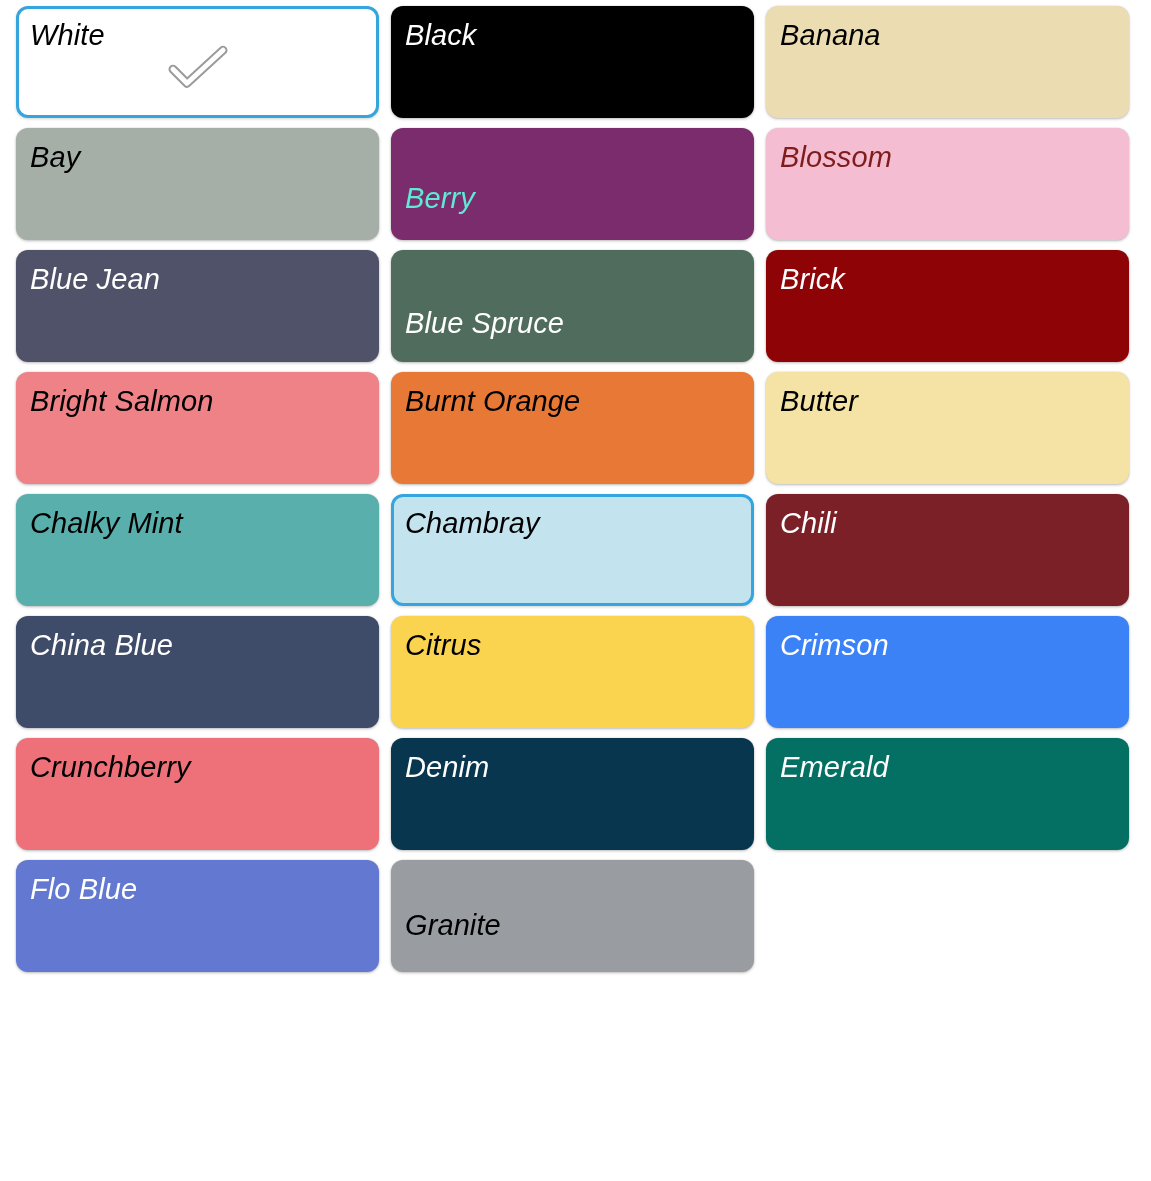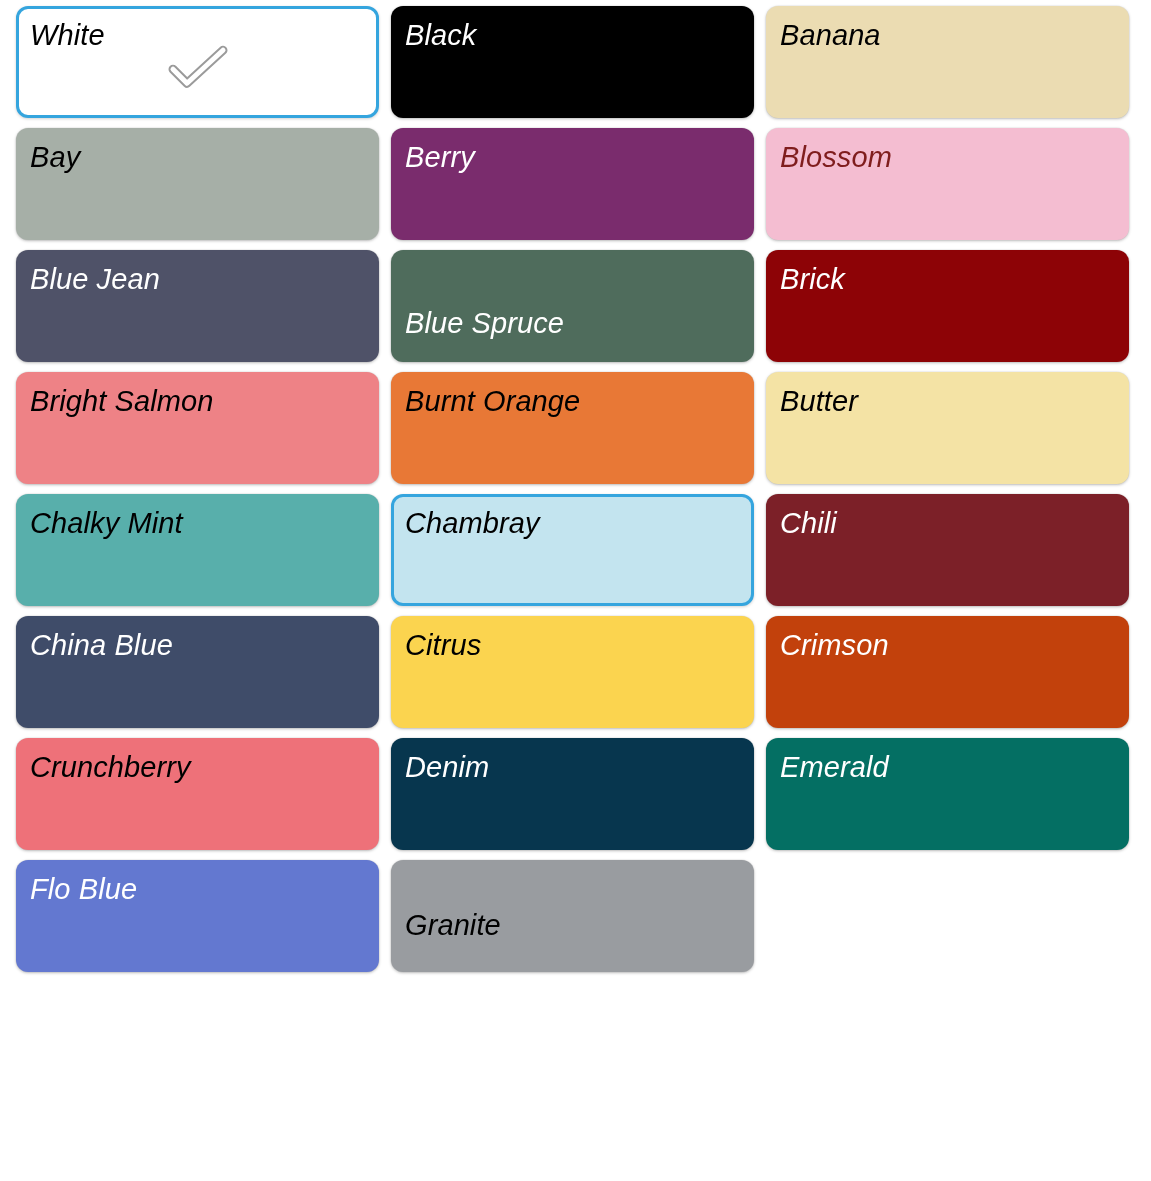--- a/index.html
+++ b/index.html
@@ -80,21 +80,21 @@
     <div class="swatch" style="background: rgb(0, 0, 0);">
       <span class="swatch-label" style="color: rgb(255, 255, 255);">Black</span>
     </div>
     <div class="swatch" style="background: rgb(235, 220, 178);">
       <span class="swatch-label" style="color: rgb(0, 0, 0);">Banana</span>
     </div>
     <div class="swatch" style="background: rgb(166, 175, 167);">
       <span class="swatch-label" style="color: rgb(0, 0, 0);">Bay</span>
     </div>
     <div class="swatch" style="background: rgb(122, 44, 109);">
-      <span class="swatch-label" style="color: #ffffff;">Berry</span>
+      <span class="swatch-label" style="color: #5eead4; margin-top: 41px;">Berry</span>
     </div>
     <div class="swatch" style="background: rgb(244, 189, 209);">
       <span class="swatch-label" style="color: #7f1d1d;">Blossom</span>
     </div>
     <div class="swatch" style="background: rgb(79, 82, 104);">
       <span class="swatch-label" style="color: rgb(255, 255, 255);">Blue Jean</span>
     </div>
     <div class="swatch" style="background: rgb(79, 108, 92);">
       <span class="swatch-label" style="color: rgb(255, 255, 255); margin-top: 44px;">Blue Spruce</span>
     </div>
@@ -118,21 +118,21 @@
     </div>
     <div class="swatch" style="background: rgb(124, 32, 40);">
       <span class="swatch-label" style="color: rgb(255, 255, 255);">Chili</span>
     </div>
     <div class="swatch" style="background: rgb(63, 76, 105);">
       <span class="swatch-label" style="color: rgb(255, 255, 255);">China Blue</span>
     </div>
     <div class="swatch" style="background: rgb(251, 212, 79);">
       <span class="swatch-label" style="color: rgb(0, 0, 0);">Citrus</span>
     </div>
-    <div class="swatch" style="background: #c2410c;">
+    <div class="swatch" style="background: #3b82f6;">
       <span class="swatch-label" style="color: rgb(255, 255, 255);">Crimson</span>
     </div>
     <div class="swatch" style="background: rgb(238, 113, 121);">
       <span class="swatch-label" style="color: rgb(0, 0, 0); text-align: center;">Crunchberry</span>
     </div>
     <div class="swatch" style="background: rgb(7, 54, 78);">
       <span class="swatch-label" style="color: rgb(255, 255, 255);">Denim</span>
     </div>
     <div class="swatch" style="background: rgb(4, 111, 99);">
       <span class="swatch-label" style="color: rgb(255, 255, 255);">Emerald</span>

